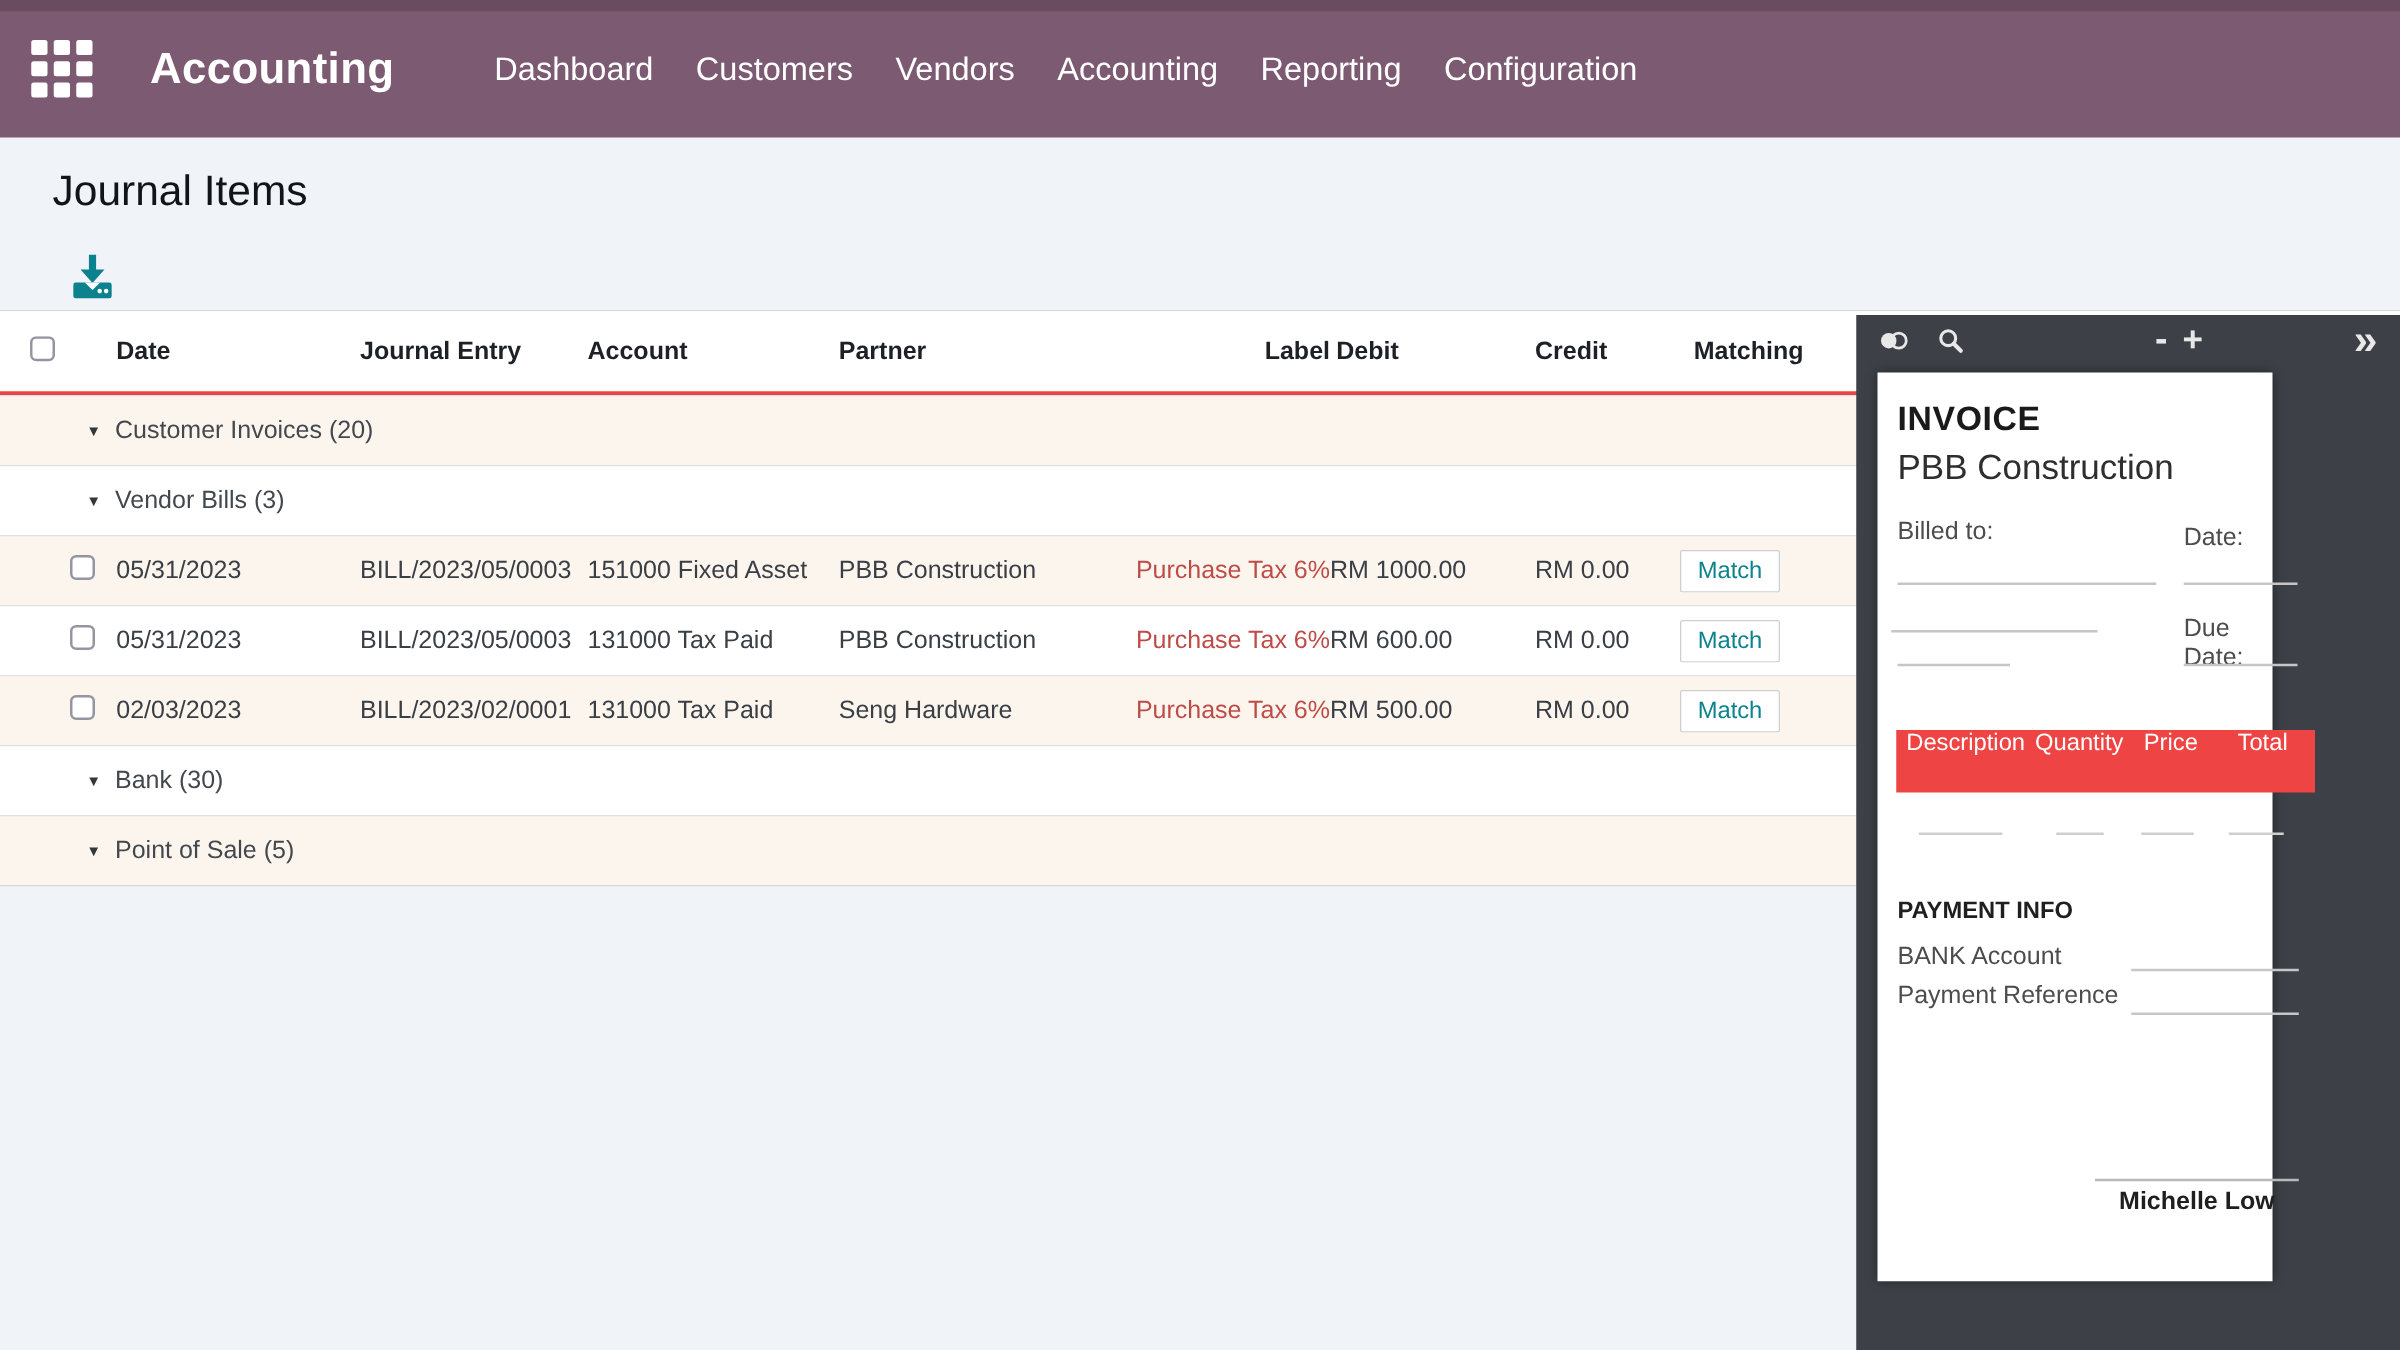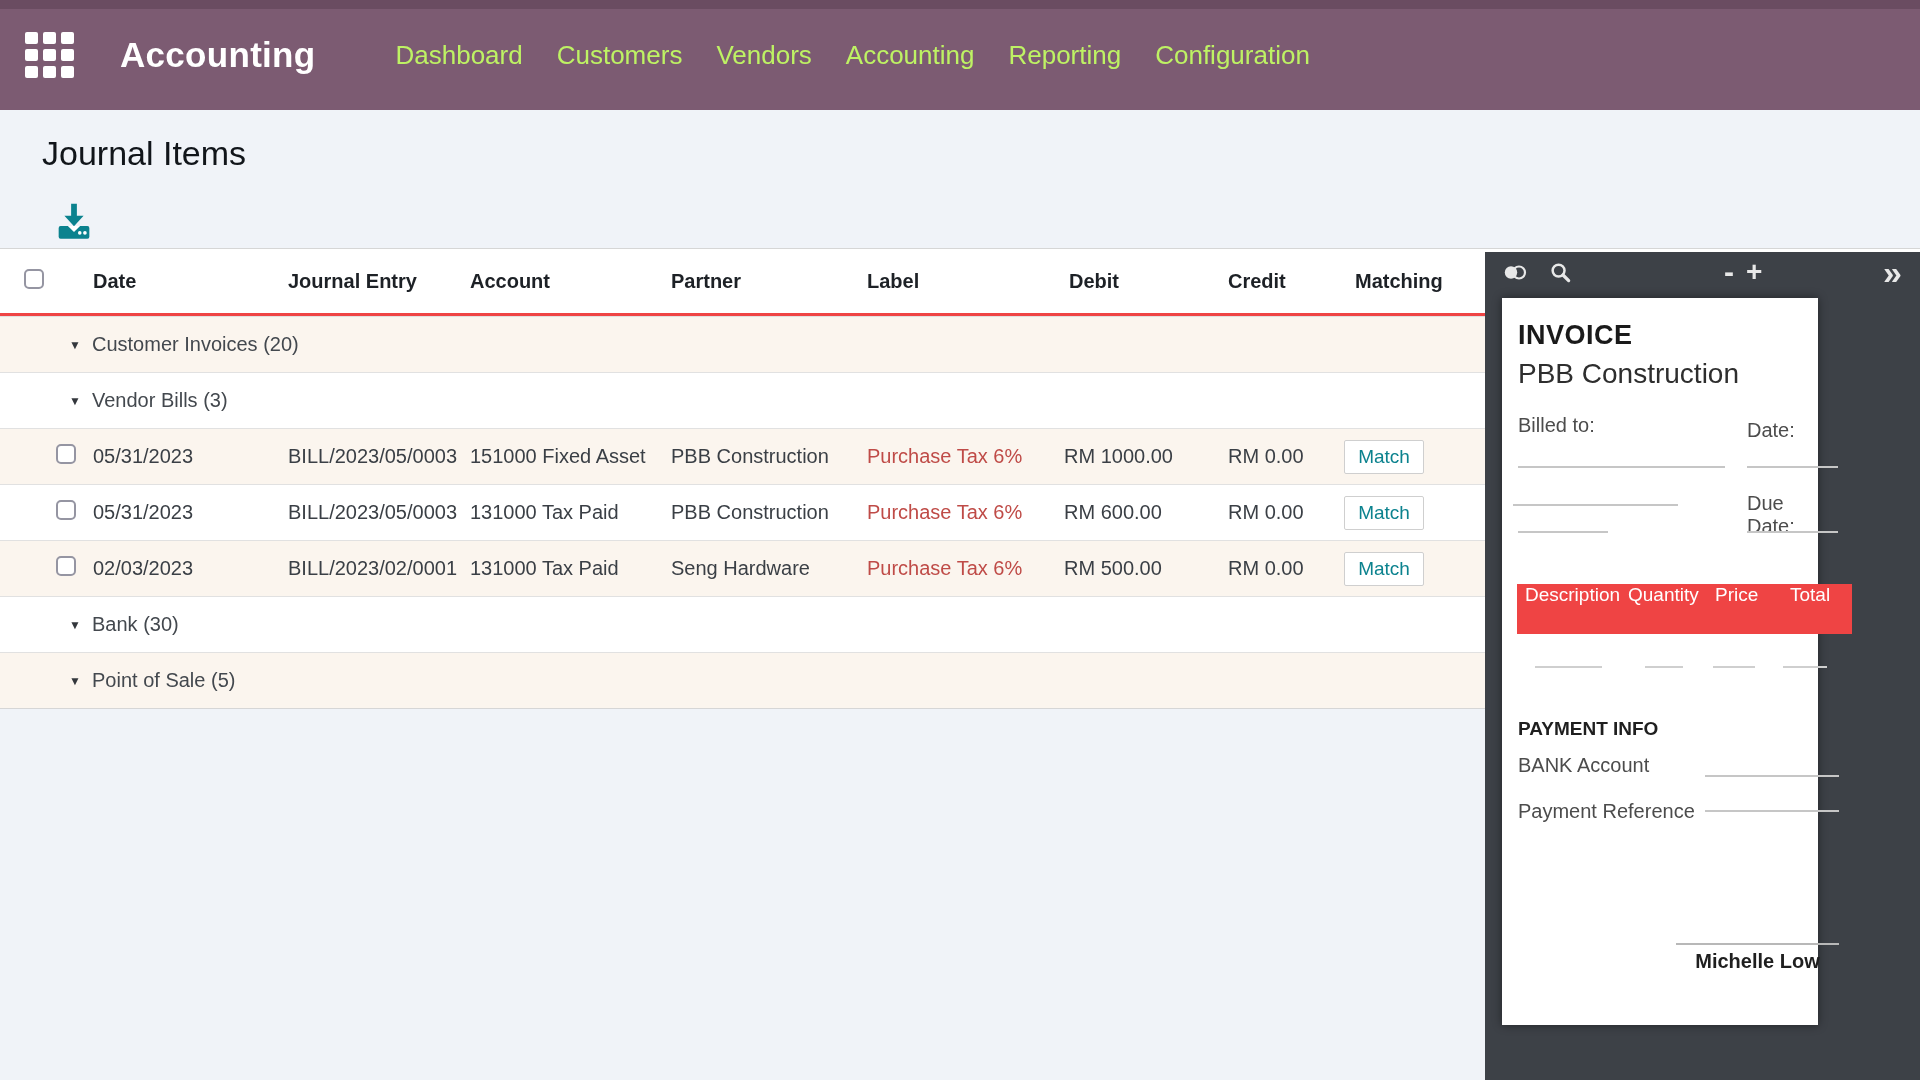--- a/index.html
+++ b/index.html
@@ -8,41 +8,41 @@
 
   
   .navbar{position:absolute;left:0;top:0;width:1920px;height:110px;background:#7c5b72;
           display:flex;align-items:center;padding-left:25px;box-sizing:border-box;}
   .navbar::before{content:"";position:absolute;left:0;top:0;right:0;height:9px;background:rgba(30,12,24,0.18);}
   .apps{width:49px;height:46px;display:grid;grid-template-columns:repeat(3,13px);
         grid-template-rows:repeat(3,12px);gap:5px;cursor:pointer;border:none;background:transparent;padding:0;}
   .apps span{background:#ffffff;border-radius:2px;display:block;}
   .brand{margin-left:46px;font-size:35px;font-weight:700;color:#ffffff;letter-spacing:0.3px;}
   .topnav{margin-left:80px;display:flex;gap:34px;}
-  .topnav a{color:#bef264;font-size:26px;text-decoration:none;white-space:nowrap;}
+  .topnav a{color:#ffffff;font-size:26px;text-decoration:none;white-space:nowrap;}
 
   
   .page-title{position:absolute;left:42px;top:134px;font-size:34px;color:#11151a;}
   .download-btn{position:absolute;left:50px;top:198px;width:48px;height:48px;border:none;background:transparent;padding:0;cursor:pointer;}
 
   
   .jtable{position:absolute;left:0;top:248px;width:1920px;background:#ffffff;
           border-top:1px solid #d6d6d6;border-bottom:1px solid #d6d6d6;}
   .thead{display:flex;align-items:center;height:64px;background:#ffffff;border-bottom:3px solid #ef4444;}
   .th{font-weight:700;font-size:20px;color:#1d2126;cursor:pointer;}
   .trow{display:flex;align-items:center;height:55px;font-size:20px;color:#3a3f45;border-top:1px solid #e1e1e1;}
   .trow:first-of-type{border-top:none;}
   .trow.odd{background:#fbf5ee;}
   .cell{box-sizing:border-box;overflow:hidden;white-space:nowrap;}
   .c-check{flex:0 0 93px;}
   .c-date{flex:0 0 195px;}
   .c-journal{flex:0 0 182px;}
   .c-account{flex:0 0 201px;}
   .c-partner{flex:0 0 196px;}
-  .c-label{flex:0 0 197px;}
+  .c-label{flex:0 0 197px;text-align:right;}
   .c-debit{flex:0 0 164px;}
   .c-credit{flex:0 0 116px;}
   .c-match{flex:1 1 auto;}
   .th.c-match{padding-left:11px;}
   .th.c-debit{padding-left:5px;}
   .red{color:#bf4b47;}
   .cb{width:20px;height:20px;border:2px solid #9595a2;border-radius:5px;background:#fff;display:inline-block;box-sizing:border-box;cursor:pointer;}
   .cb-head{margin-left:24px;}
   .cb-row{margin-left:56px;}
   .trow.group{padding-left:69px;color:#43484e;cursor:pointer;}
@@ -81,21 +81,21 @@
   .ith-price{flex:0 0 75px;}
   .ith-total{flex:1;}
   .iu{border-bottom:2px solid #cfcfcf;height:0;top:368px;}
   .iu1{left:33px;width:67px;}
   .iu2{left:143px;width:38px;}
   .iu3{left:211px;width:42px;}
   .iu4{left:281px;width:44px;}
   .pay-title{left:16px;top:420px;font-size:19px;font-weight:700;color:#1f1f1f;}
   .l-bank{left:16px;top:456px;}
   .u-bank{left:203px;top:477px;width:134px;}
-  .l-ref{left:16px;top:502px;}
+  .l-ref{left:16px;top:487px;}
   .u-ref{left:203px;top:512px;width:134px;}
   .u-sig{left:174px;top:645px;width:163px;border-bottom:2px solid #b8b8b8;}
   .sig-name{left:174px;top:652px;width:163px;text-align:center;font-size:20px;font-weight:700;color:#1f1f1f;}
 </style>
 </head>
 <body>
 
 <div class="screen">
 
   <header class="navbar">

